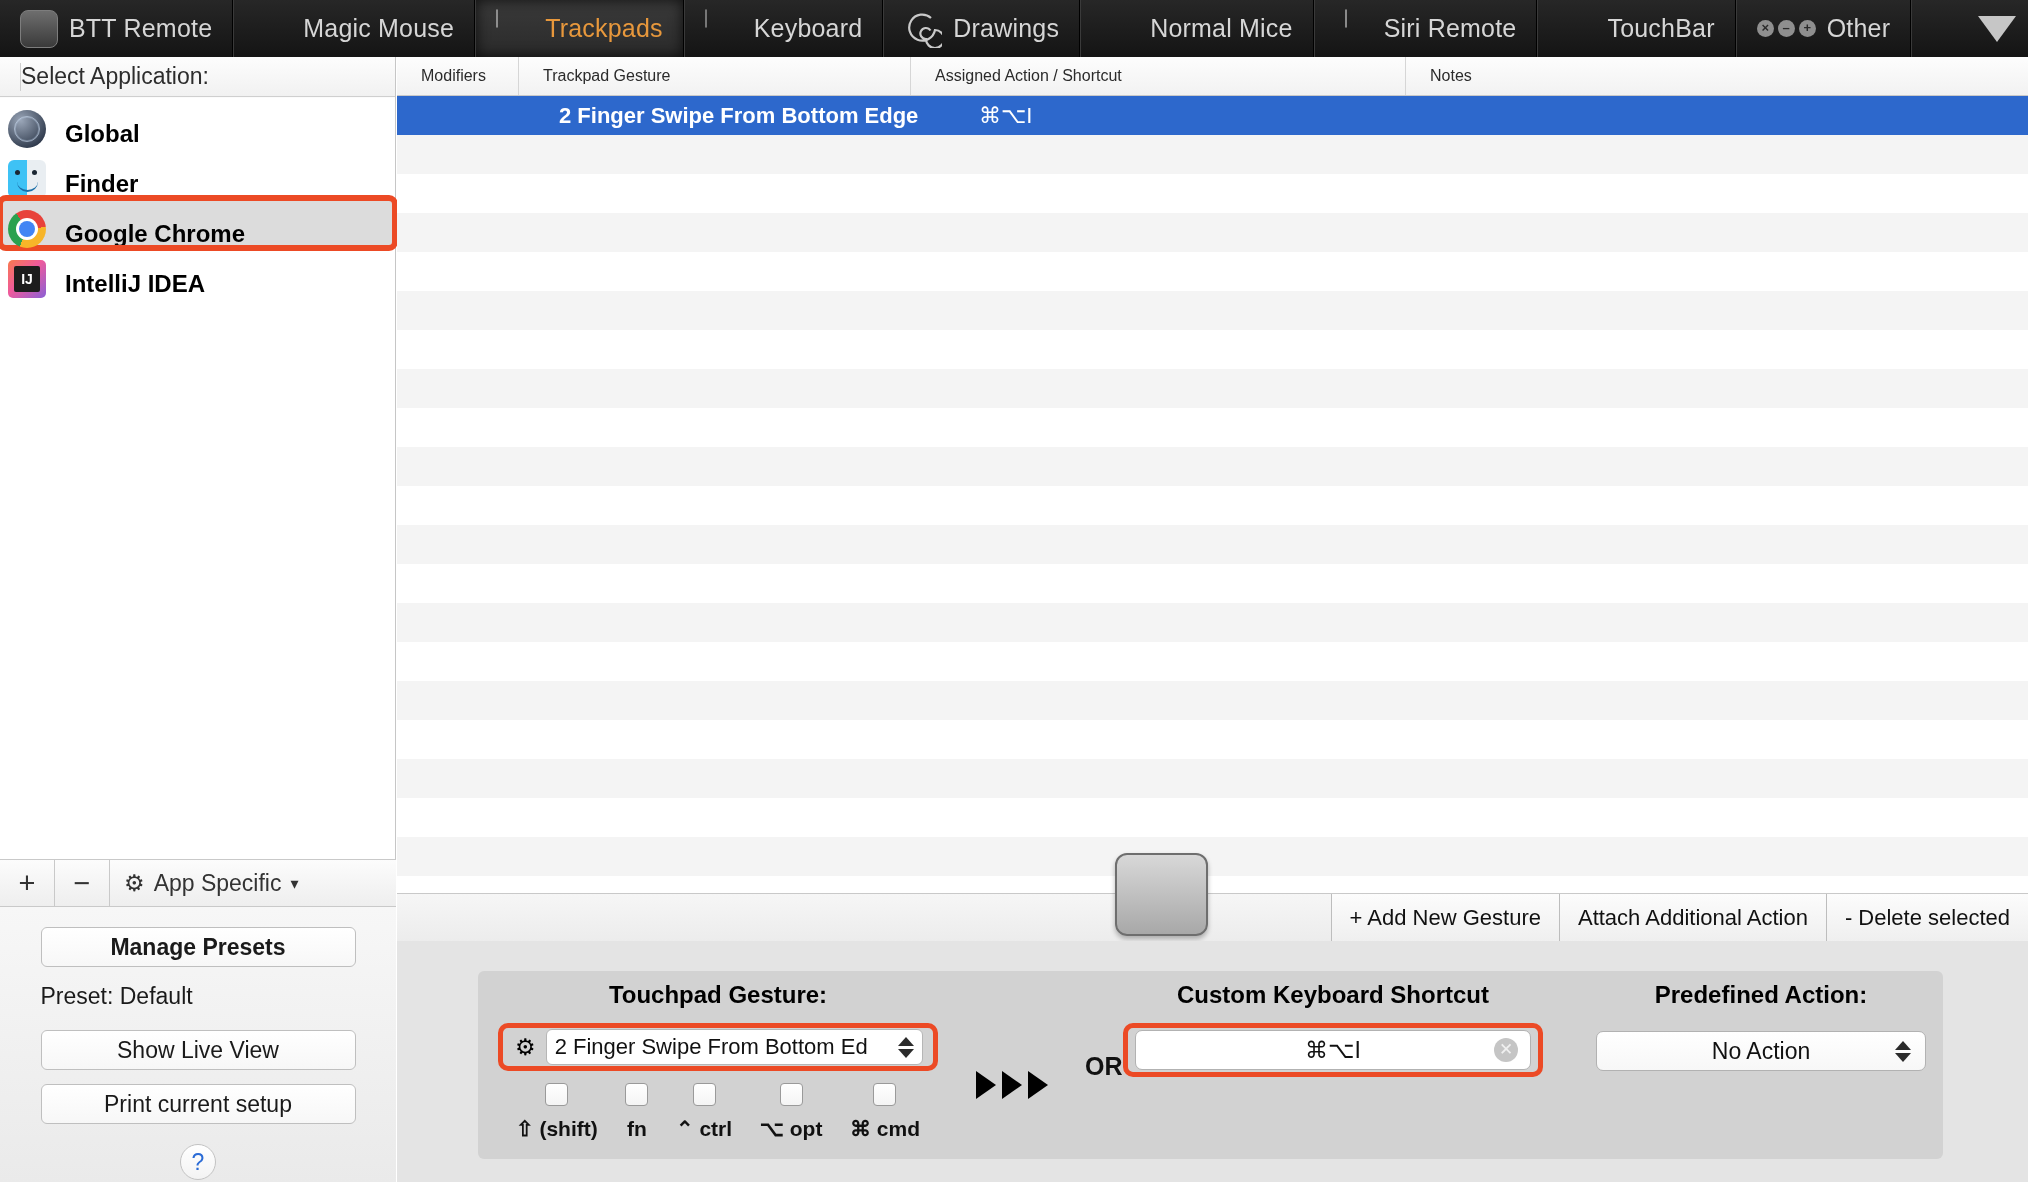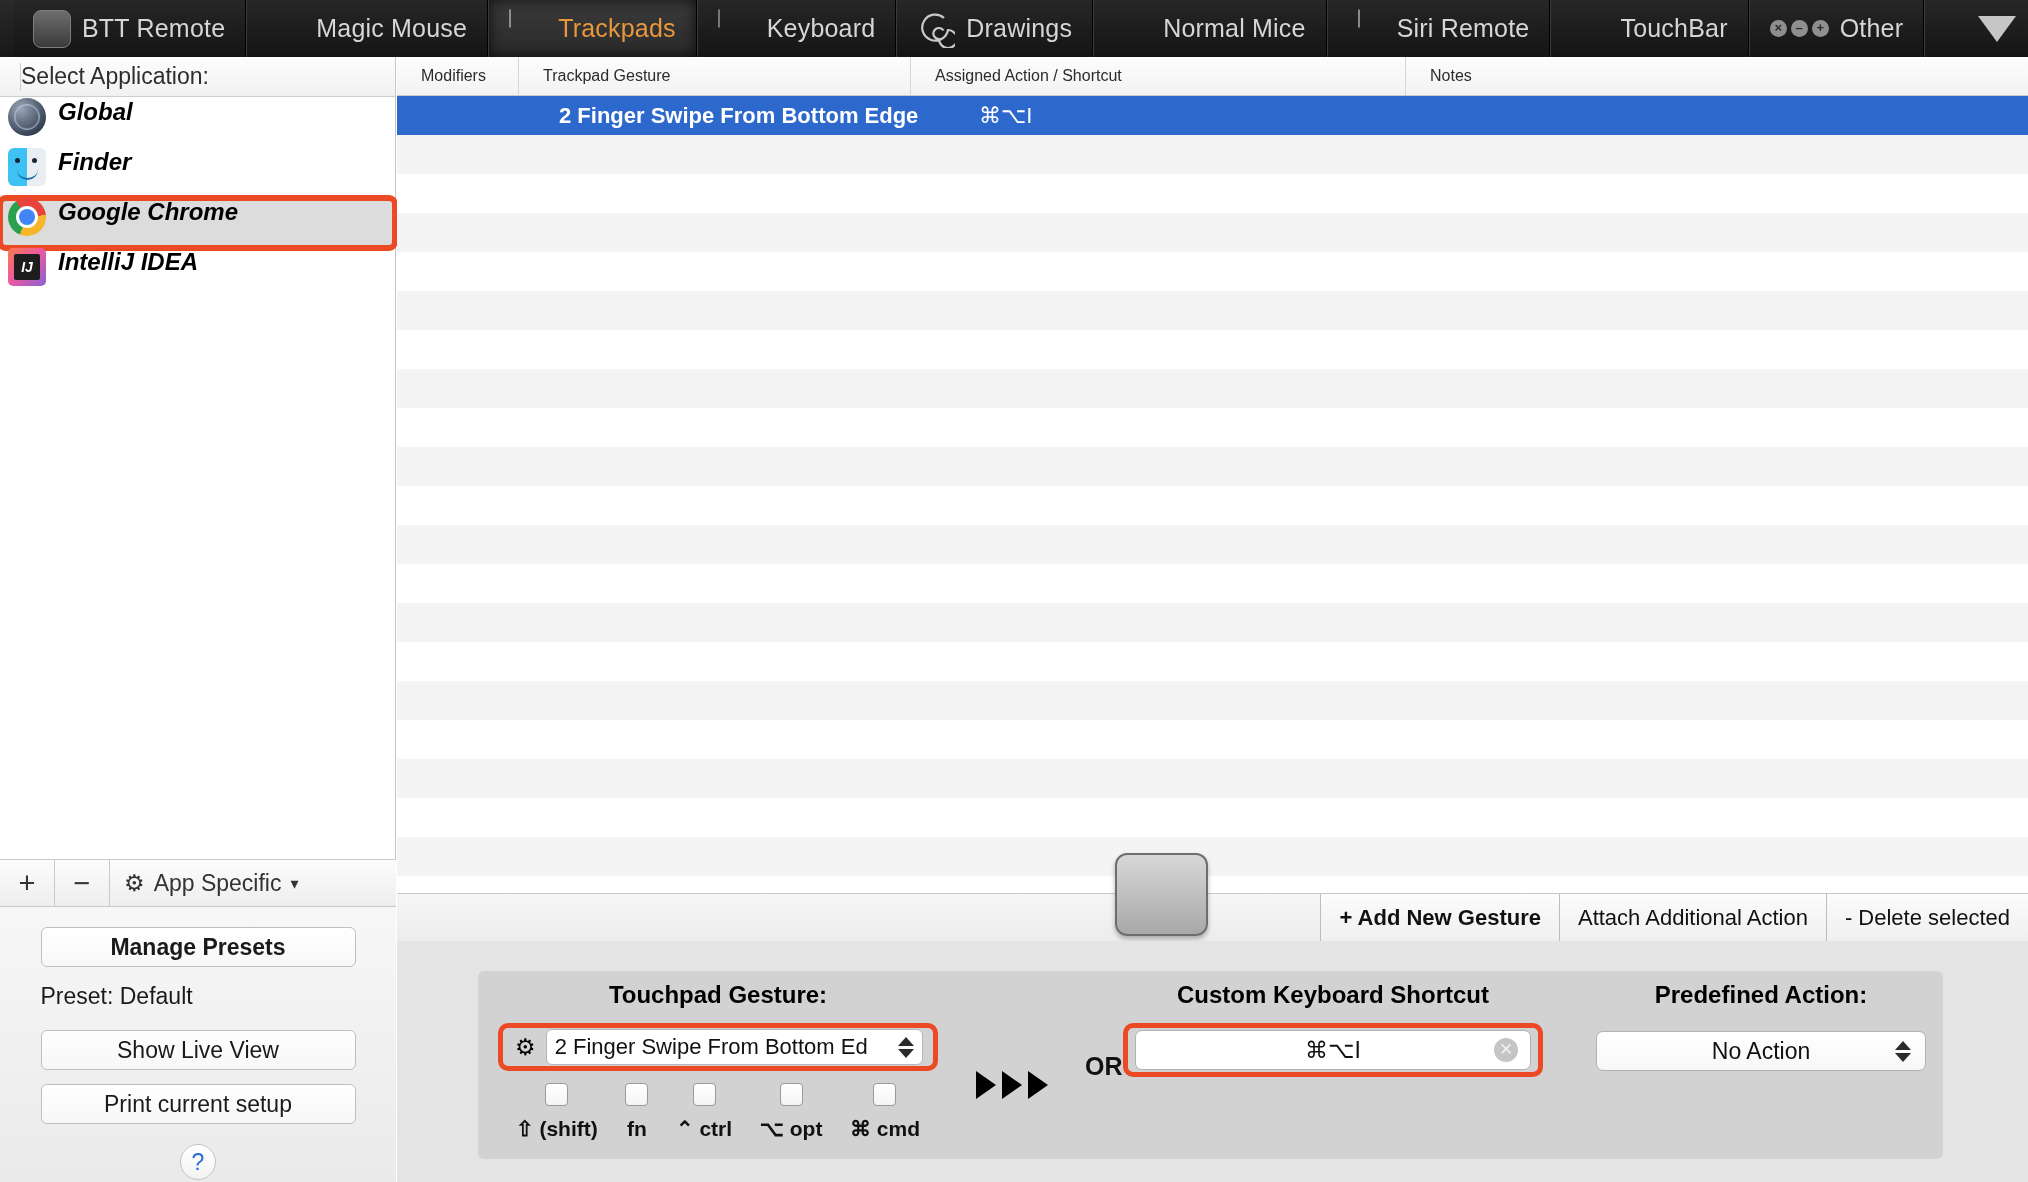--- a/index.html
+++ b/index.html
@@ -7,21 +7,21 @@
     width: 2028px; height: 1182px;
     font-family: "Liberation Sans", sans-serif;
     background: #ffffff;
     overflow: hidden;
   }
 
   
   #toolbar {
     position: absolute; left: 0; top: 0; width: 2028px; height: 57px;
     background: linear-gradient(#2a2a2a, #181818);
-    display: flex; align-items: stretch; padding-left: 13px;
+    display: flex; align-items: stretch;
   }
   .tb-item {
     display: flex; align-items: center; gap: 11px;
     padding: 0 20px;
     border-right: 1px solid #000;
     border-left: 1px solid #3a3a3a;
     position: relative;
     background: linear-gradient(#272727, #141414);
   }
   .tb-item:first-child { border-left: none; }
@@ -88,23 +88,22 @@
   #sidebar-header {
     height: 40px; background: linear-gradient(#fdfdfd, #f1f1f1);
     border-bottom: 1px solid #cfcfcf;
     display: flex; align-items: center;
   }
   #sidebar-header .sep { width: 1px; height: 28px; background: #cfcfcf; margin-left: 20px; }
   #sidebar-header span { font-size: 23px; color: #2d2d2d; }
 
   #app-list { position: absolute; top: 41px; left: 0; right: 0; bottom: 314px; background: #ffffff; }
   .app-row {
-    height: 50px; display: flex; align-items: flex-start; gap: 12px; padding-left: 8px;
+    height: 50px; display: flex; align-items: flex-end; gap: 19px; padding-left: 8px;
     position: relative;
-    font-style: italic;
   }
   .app-row .app-name { font-size: 24px; font-weight: bold; color: #000; }
   .app-row.selected { background: #dcdcdc; }
   .app-row.highlighted { outline: 6px solid #ec4a25; outline-offset: -3px; border-radius: 6px; }
   .app-icon { width: 38px; height: 38px; flex: none; border-radius: 4px; position: relative; }
 
   .ic-global { border-radius: 50%;
     background: radial-gradient(circle at 34% 28%, #9aa6b8, #2f3a4c 78%); }
   .ic-global::after {
     content:""; position:absolute; inset:6px; border-radius:50%;
@@ -205,21 +204,21 @@
     background: linear-gradient(#f6f6f6, #ececec);
     border-top: 1px solid #c9c9c9;
     display: flex; align-items: stretch; justify-content: flex-end;
   }
   .mid-btn {
     display: flex; align-items: center; justify-content: center;
     padding: 0 18px; font-size: 22px; color: #111;
     border-left: 1px solid #bdbdbd;
     background: linear-gradient(#fcfcfc, #efefef);
   }
-  .mid-btn.bold { font-weight: bold; }
+  .mid-btn.bold { font-weight: normal; }
   #trackpad-float {
     position: absolute; left: 1115px; top: 853px; width: 93px; height: 83px;
     border-radius: 12px; background: linear-gradient(#d8d8d8, #a8a8a8);
     border: 2px solid #6e6e6e; box-shadow: 0 3px 5px rgba(0,0,0,.28);
   }
 
   
   #config-bg {
     position: absolute; left: 397px; top: 941px; right: 0; bottom: 0;
     background: #e4e4e4;

